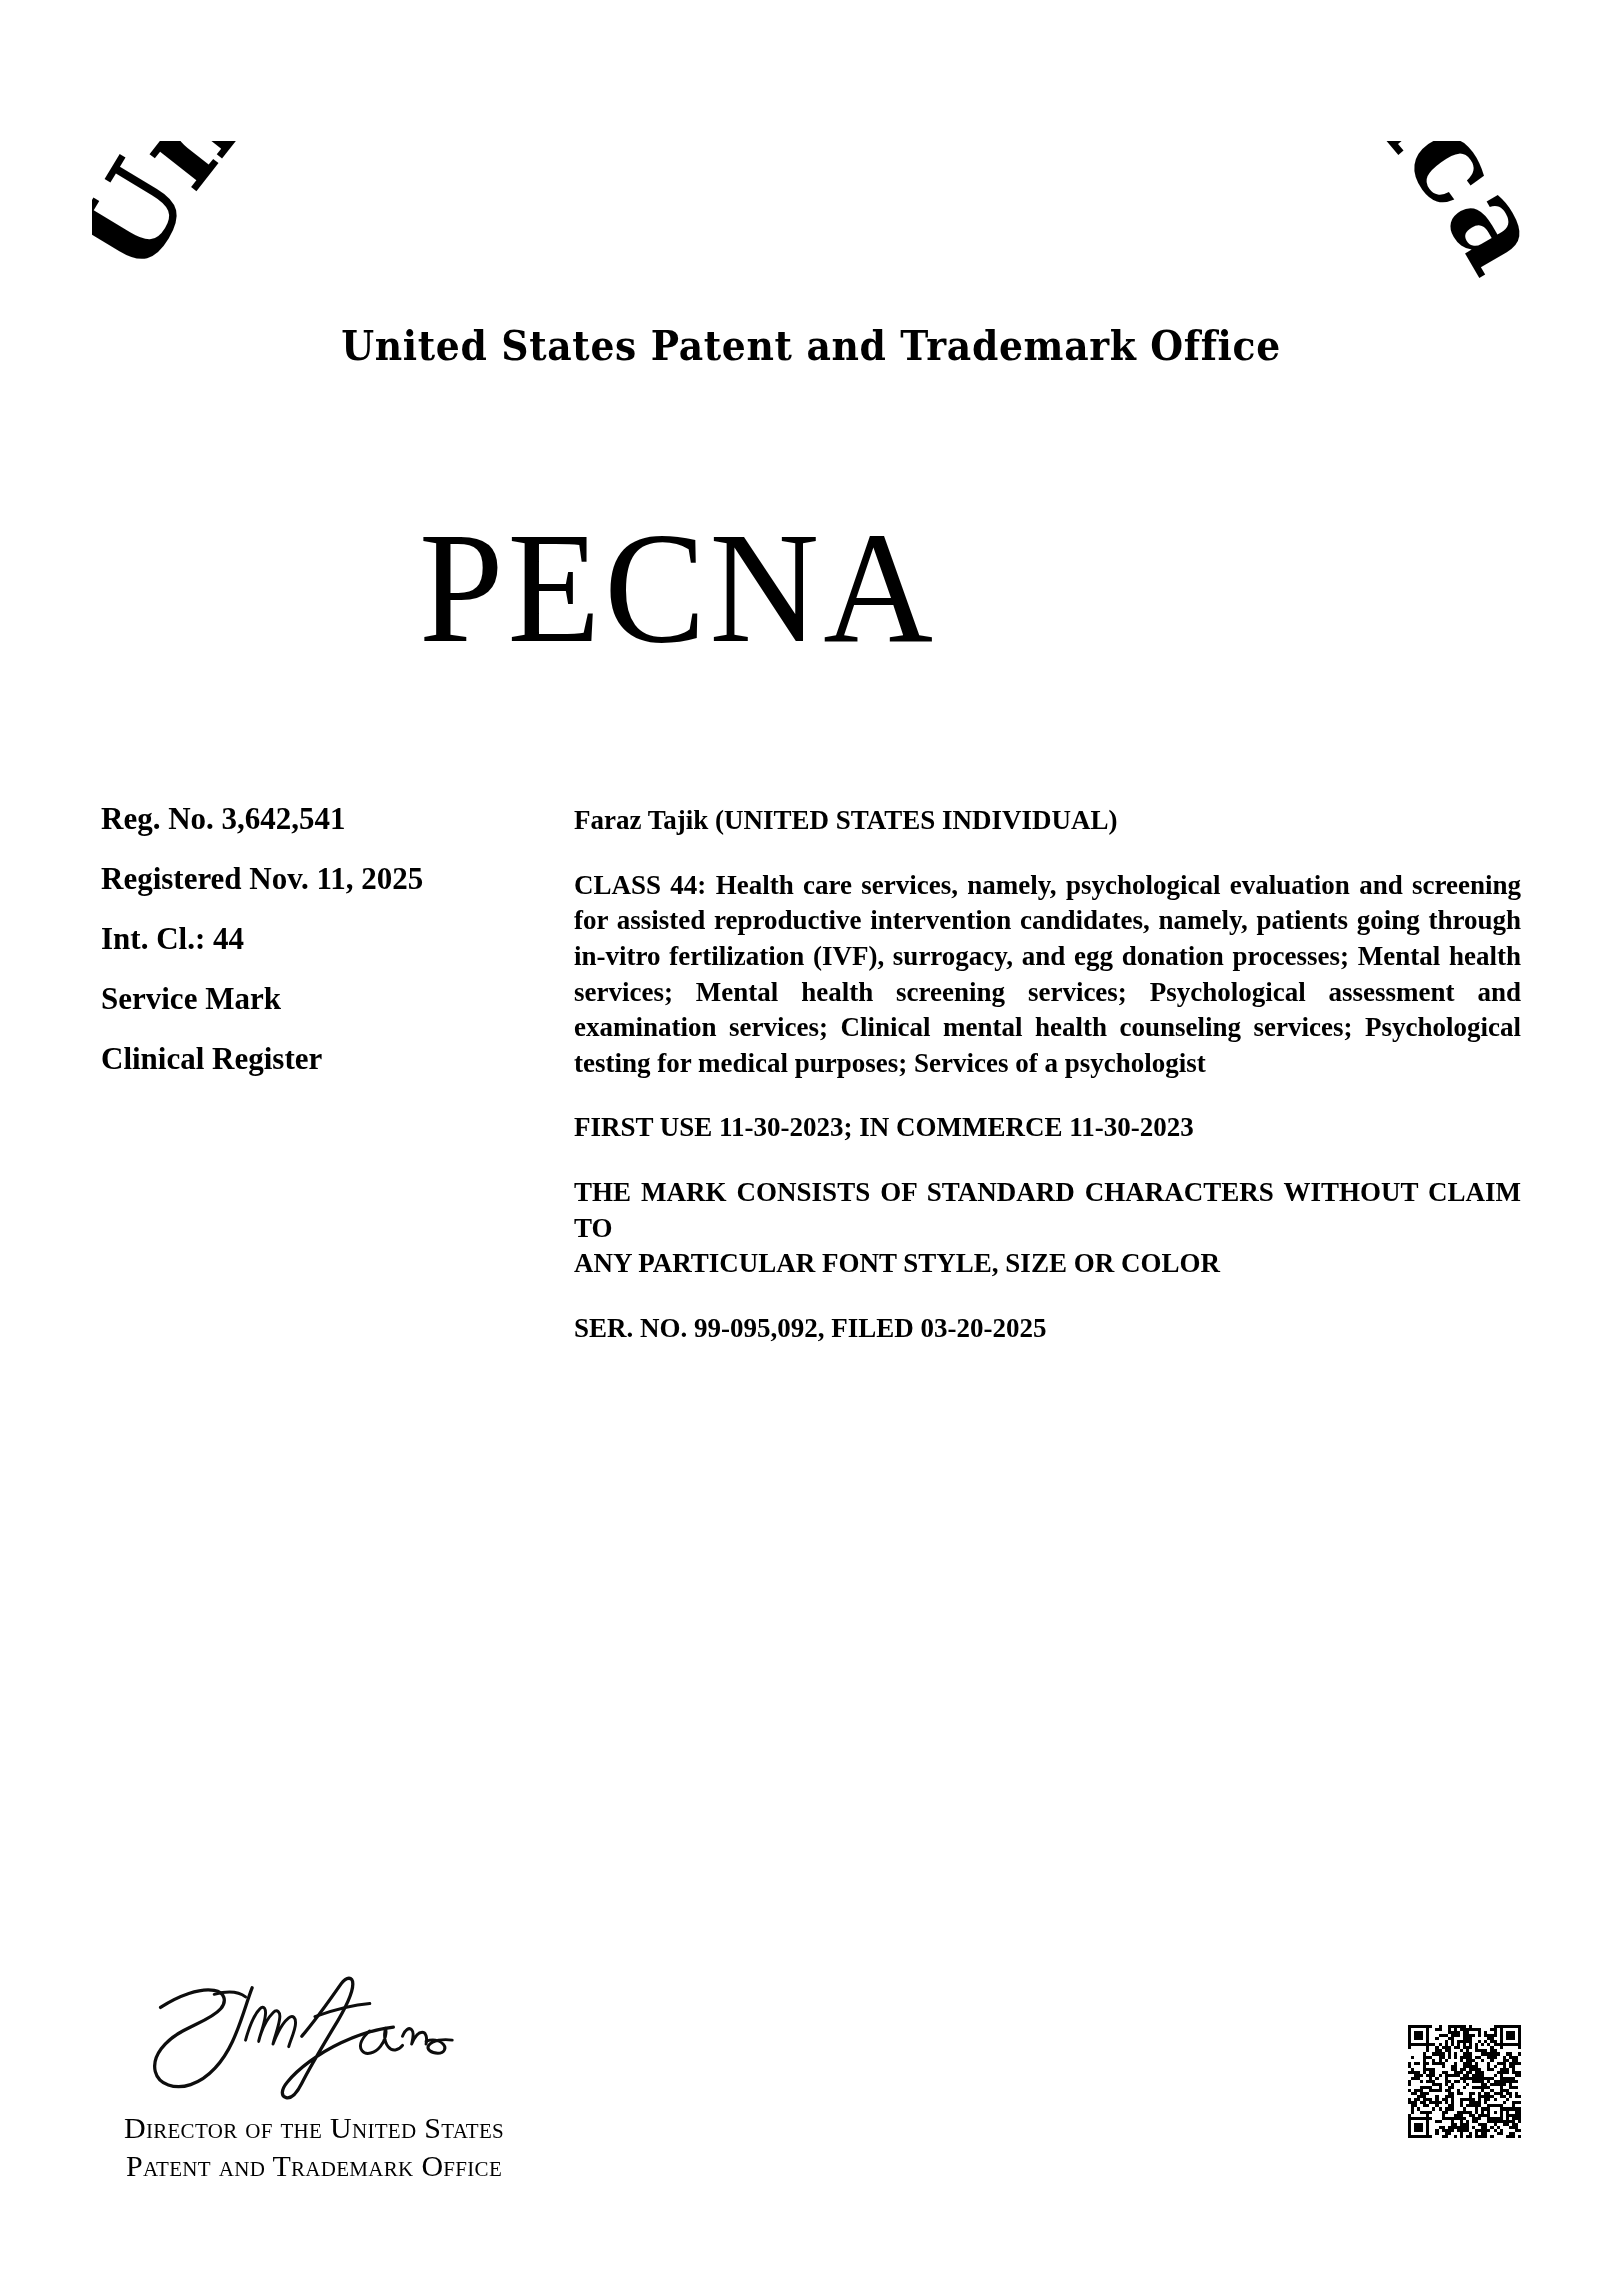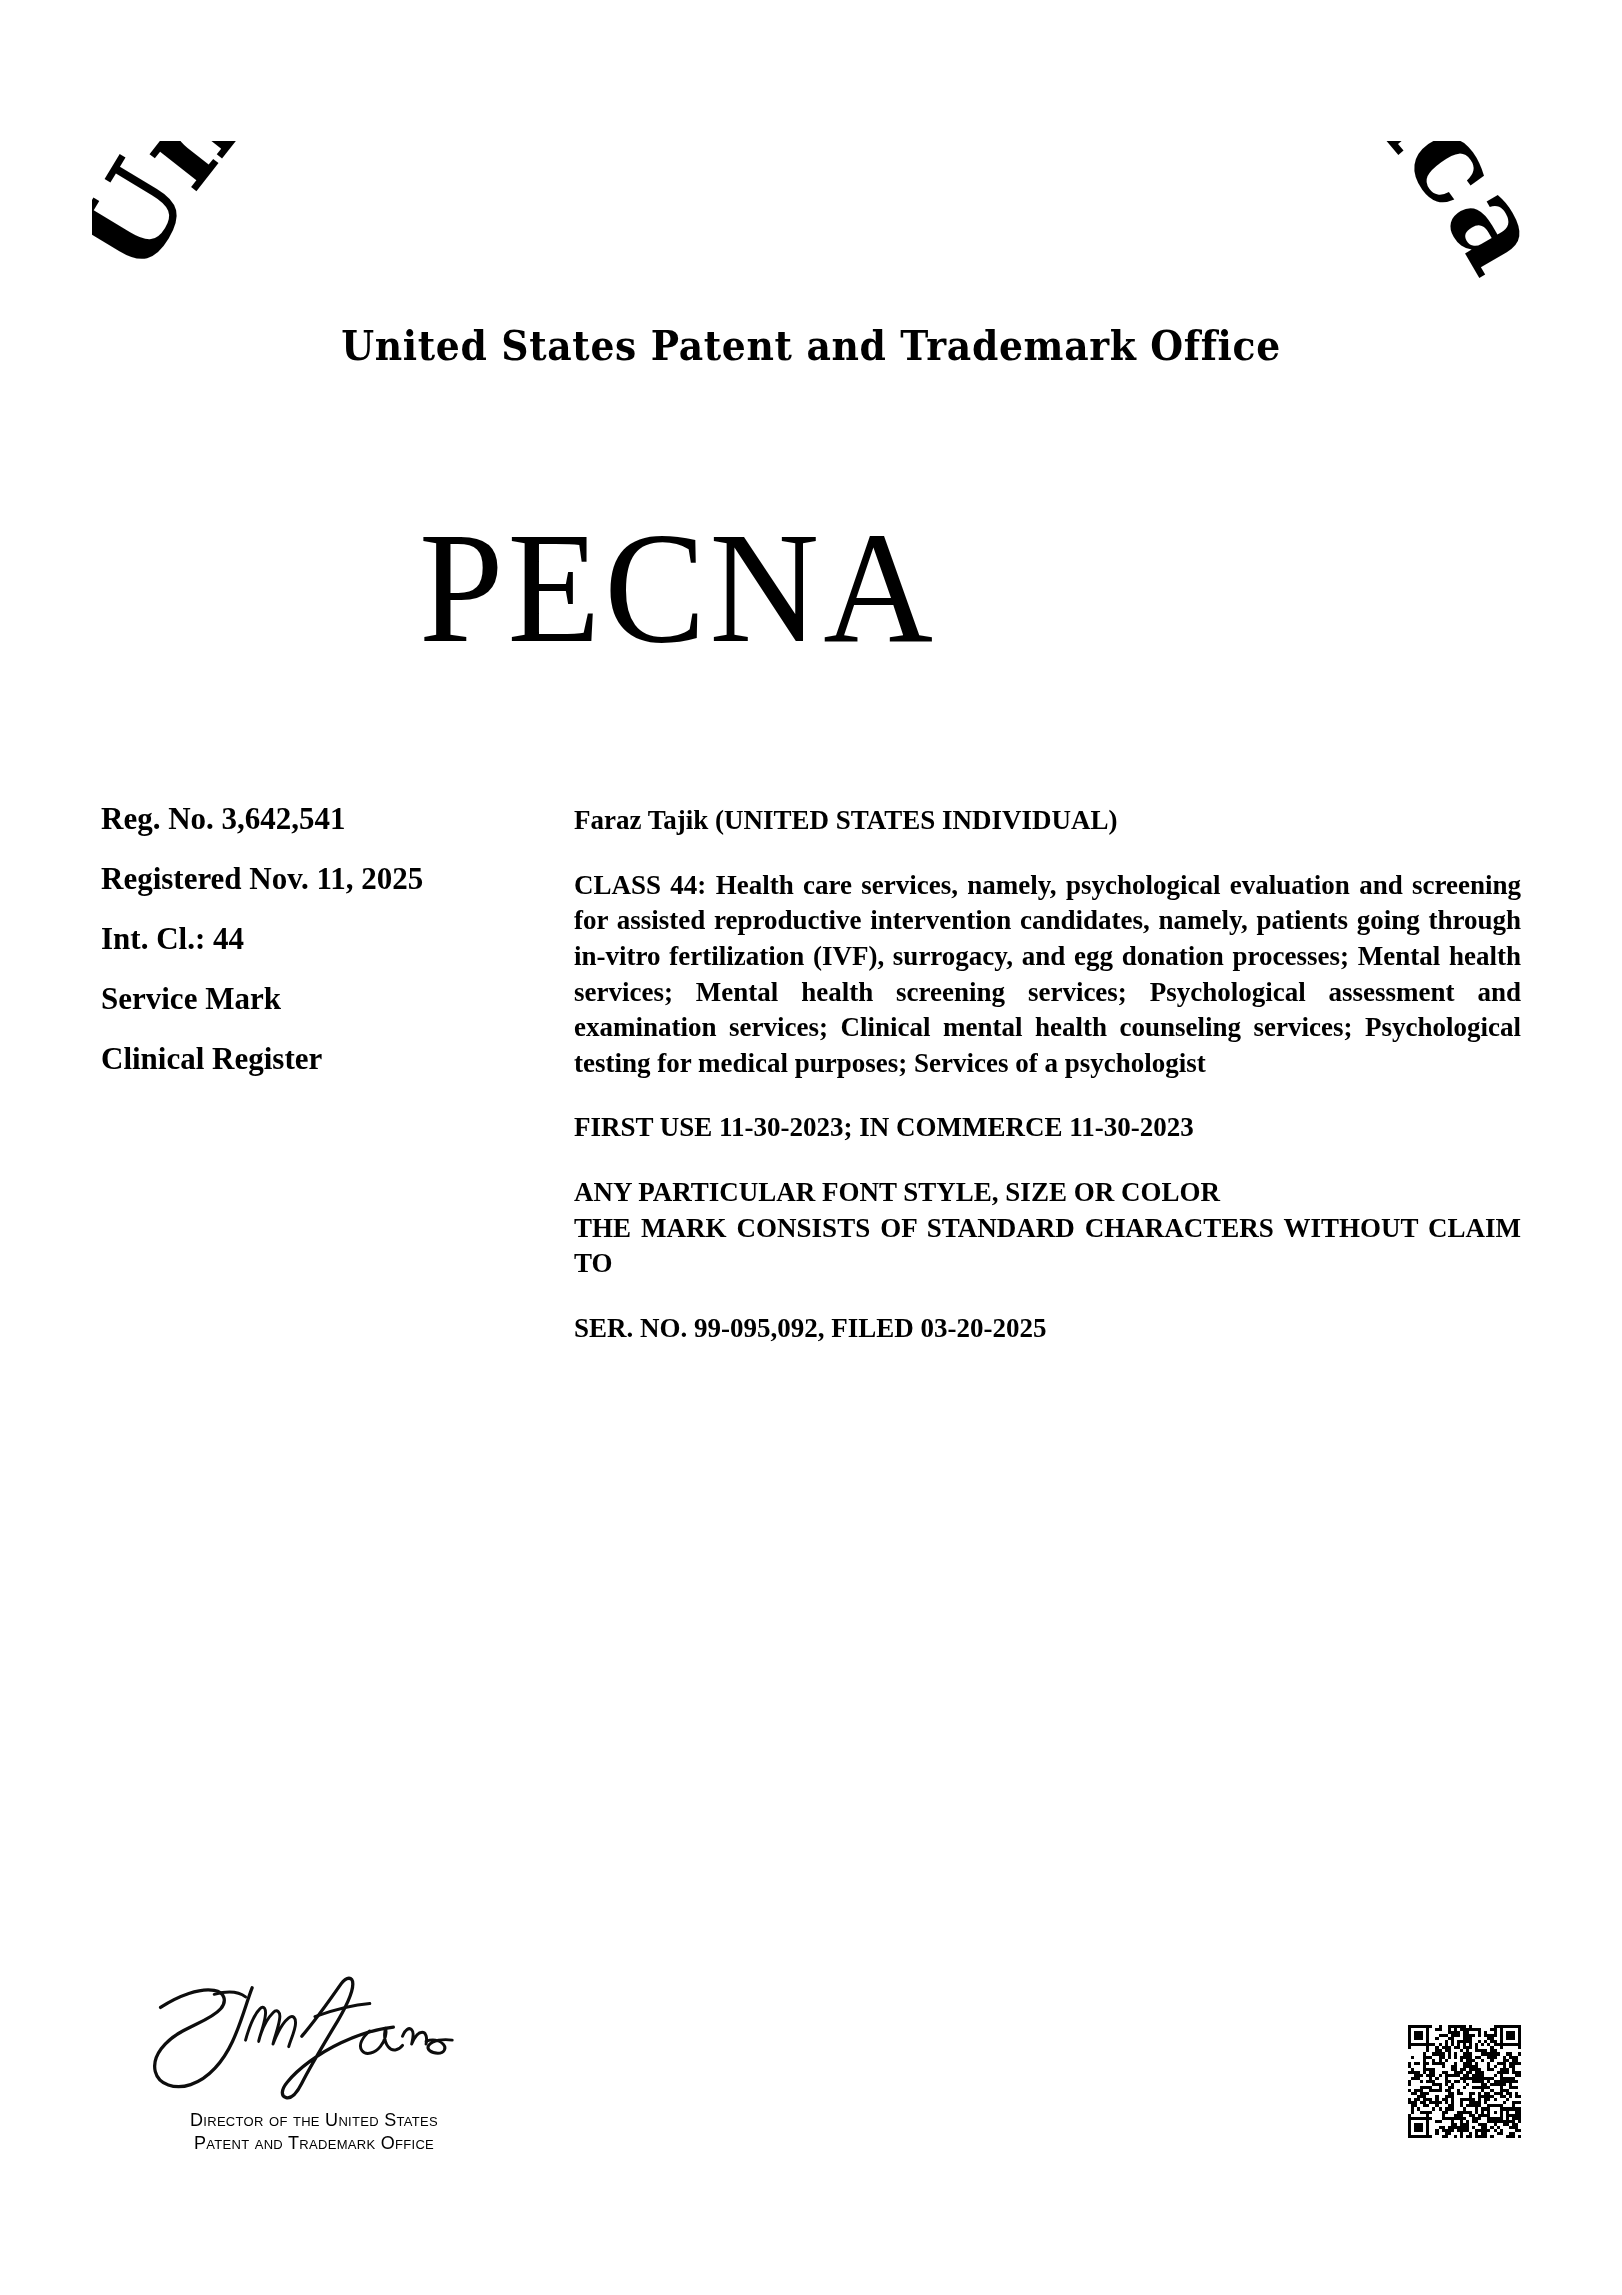--- a/index.html
+++ b/index.html
@@ -122,22 +122,22 @@
     top: 1968px;
     width: 497px;
   }
   #signature-svg {
     display: block;
     width: 327px;
     height: 141px;
     margin-left: 26px;
   }
   .sig-caption {
-    font-family: Liberation Sans, sans-serif;
-    font-size: 18px;
+    font-family: Liberation Serif, serif;
+    font-size: 30px;
     line-height: 1.28;
     font-variant: small-caps;
     letter-spacing: 0.3px;
     text-align: center;
     width: 406px;
   }
 
   
   #qr-code {
     position: absolute;
@@ -186,22 +186,22 @@
 
     <div class="rc-block">
       <div class="rc-para">CLASS 44: Health care services, namely, psychological evaluation and screening for assisted reproductive intervention candidates, namely, patients going through in-vitro fertilization (IVF), surrogacy, and egg donation processes; Mental health services; Mental health screening services; Psychological assessment and examination services; Clinical mental health counseling services; Psychological testing for medical purposes; Services of a psychologist</div>
     </div>
 
     <div class="rc-block">
       <div class="rc-line">FIRST USE 11-30-2023; IN COMMERCE 11-30-2023</div>
     </div>
 
     <div class="rc-block justified-caps">
+      <span class="rc-line j-line">THE MARK CONSISTS OF STANDARD CHARACTERS WITHOUT CLAIM TO</span>
       <span class="rc-line j-line-last">ANY PARTICULAR FONT STYLE, SIZE OR COLOR</span>
-      <span class="rc-line j-line">THE MARK CONSISTS OF STANDARD CHARACTERS WITHOUT CLAIM TO</span>
     </div>
 
     <div class="rc-block">
       <div class="rc-line">SER. NO. 99-095,092, FILED 03-20-2025</div>
     </div>
 
   </div>
 </div>
 
 <div id="signature-block">

